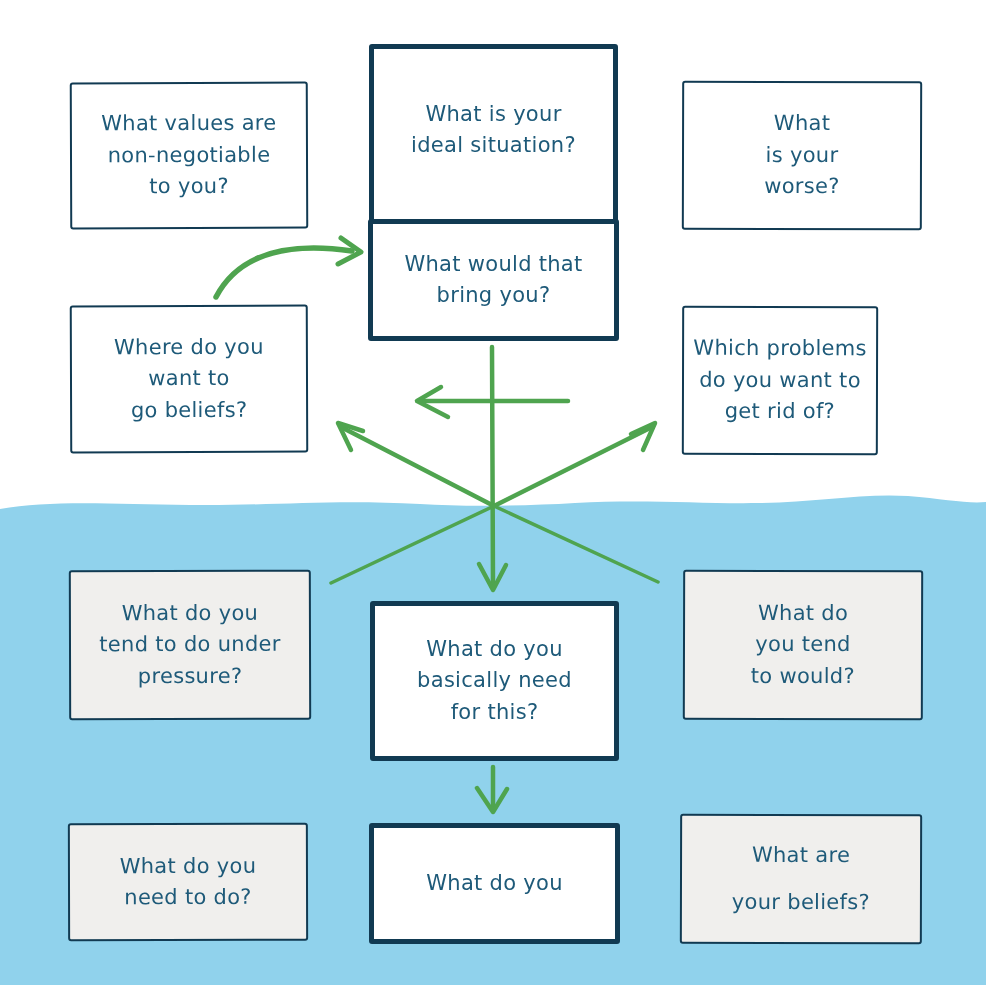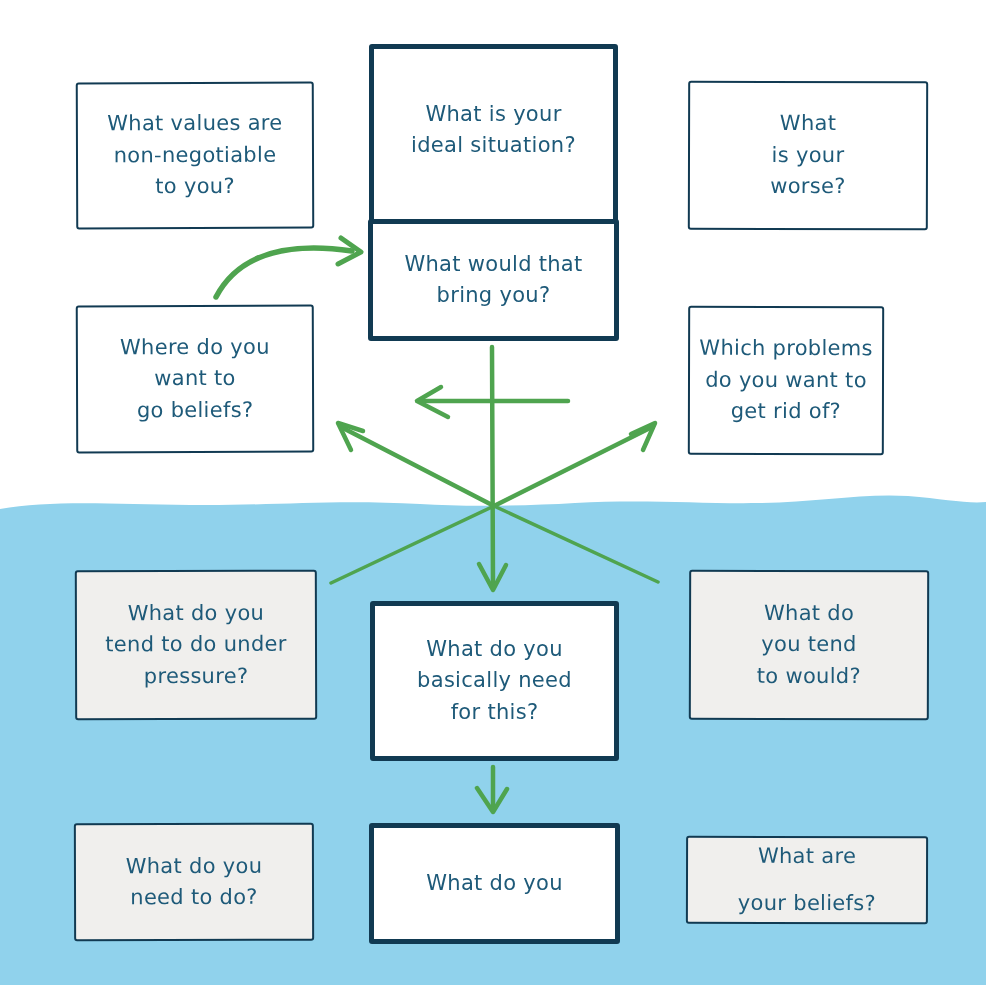--- a/index.html
+++ b/index.html
@@ -20,21 +20,21 @@
     justify-content: center;
     text-align: center;
     color: #1e5a79;
     font-size: 21px;
     line-height: 1.5;
     letter-spacing: 0.3px;
     box-sizing: border-box;
     border-radius: 3px;
     z-index: 2;
   }
-  .thin  { border: 2.5px solid #113a52; margin-left: 6px; }
+  .thin  { border: 2.5px solid #113a52; }
   .thick { border: 5px solid #113a52; }
   .bg-white { background: #ffffff; }
   .bg-gray  { background: #f0efed; }
   .line { white-space: nowrap; }
 </style>
 </head>
 <body>
 
 <div class="canvas">
 
@@ -99,21 +99,21 @@
 
   <div class="qbox thin bg-gray" style="left:68px; top:823px; width:240px; height:118px; transform:rotate(-0.15deg);">
     <div class="line">What do you</div>
     <div class="line">need to do?</div>
   </div>
 
   <div class="qbox thick bg-white" style="left:369px; top:823px; width:251px; height:121px;">
     <div class="line">What do you</div>
   </div>
 
-  <div class="qbox thin bg-gray" style="left:680px; top:836px; width:242px; height:88px; transform:rotate(0.15deg);gap:16px;">
+  <div class="qbox thin bg-gray" style="left:680px; top:814px; width:242px; height:130px; transform:rotate(0.15deg);gap:16px;">
     <div class="line">What are</div>
     <div class="line">your beliefs?</div>
   </div>
 
   <svg class="layer" width="986" height="985" viewBox="0 0 986 985" style="z-index:3;" fill="none" stroke="#4fa44f" stroke-linecap="round" stroke-linejoin="round">
 
     <g>
       <path d="M216 297 Q248 236 352 251" stroke-width="5.5"></path>
       <polyline points="341,238 361,252 338,264" stroke-width="5"></polyline>
     </g>

